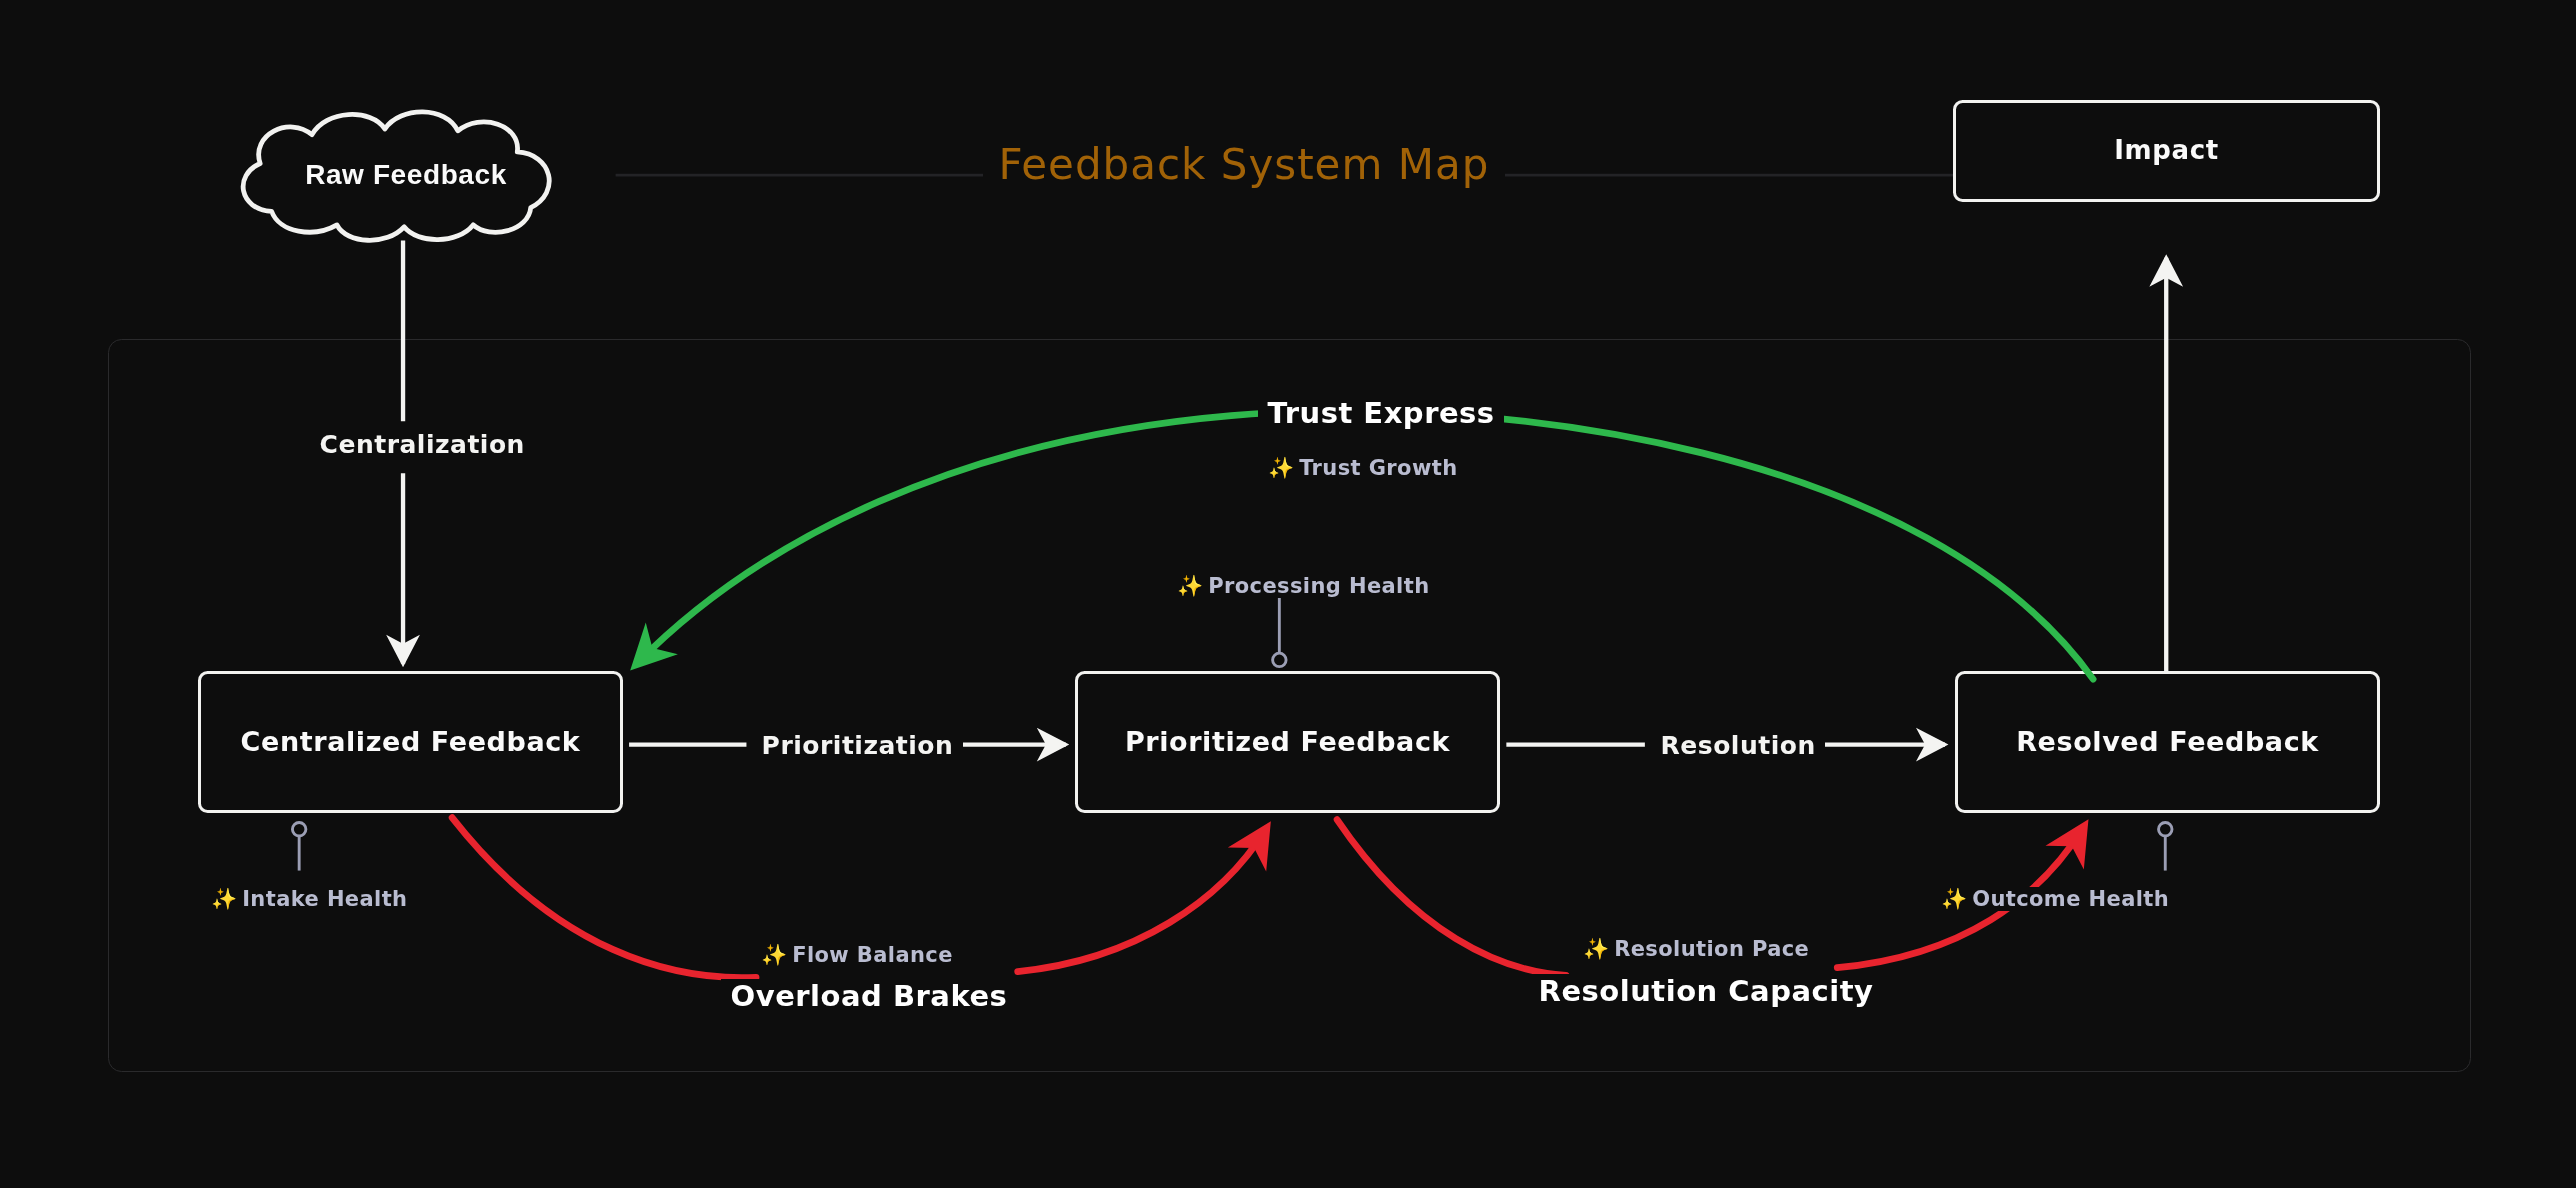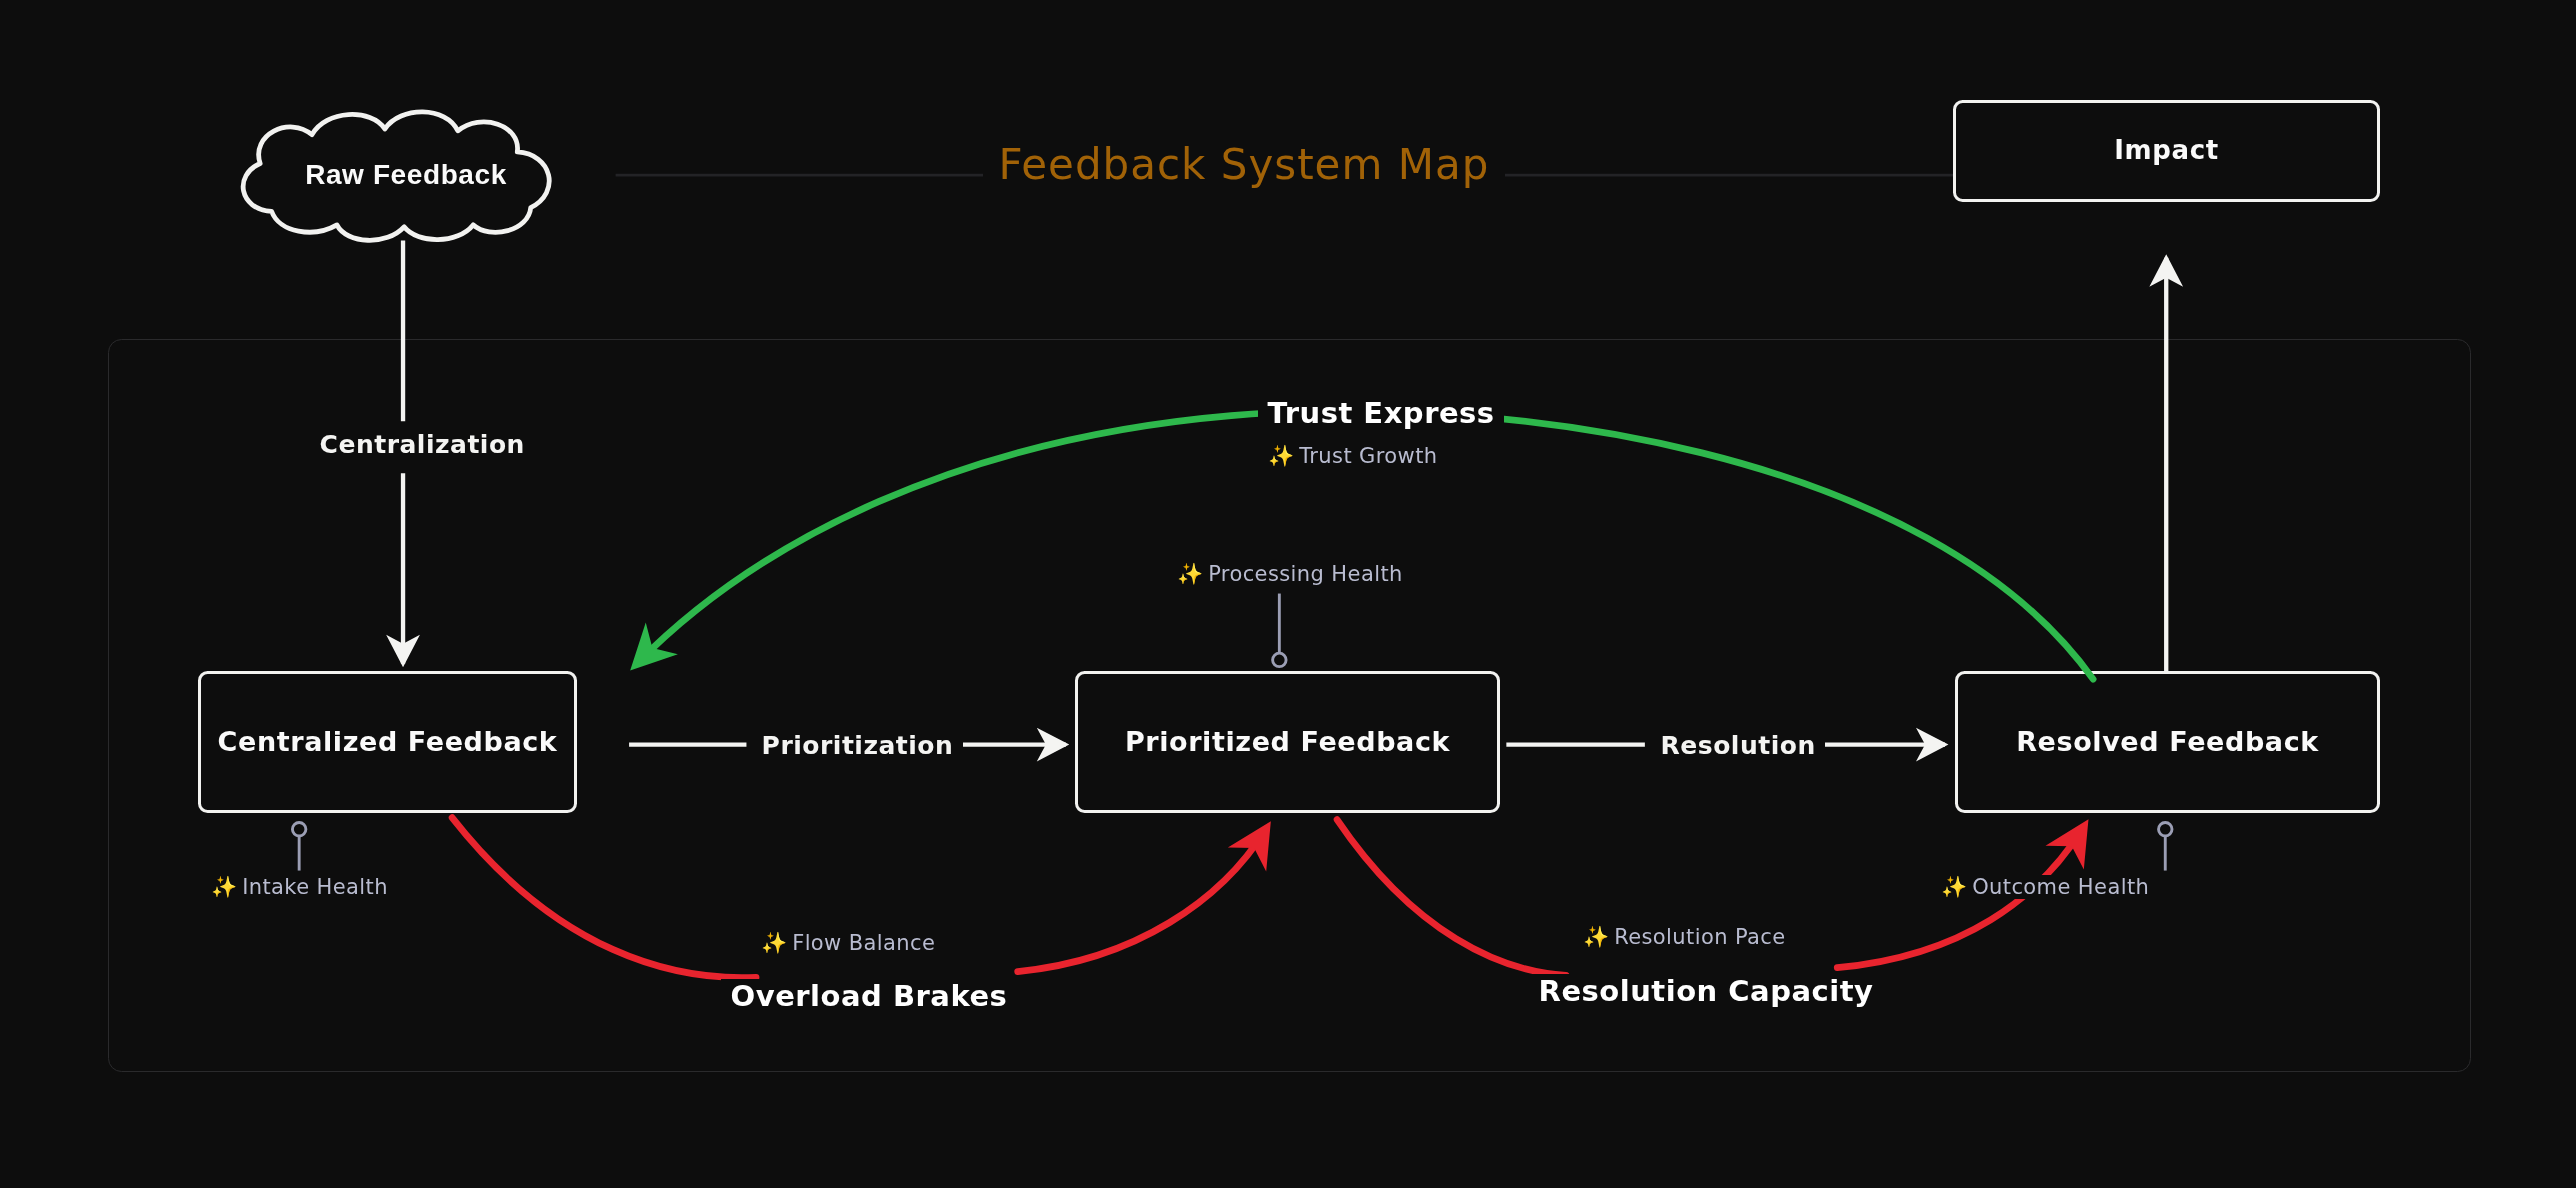--- a/index.html
+++ b/index.html
@@ -44,22 +44,22 @@
        font-family:"DejaVu Sans",sans-serif;}
   .edge-label{
     color:#f4f4f2;font-weight:bold;font-size:25px;letter-spacing:0.5px;
     background:#0d0d0d;padding:0 9.6px;
   }
   .loop-label{
     color:#ffffff;font-weight:bold;font-size:29px;letter-spacing:0.5px;
     background:#0d0d0d;padding:0 9.6px;
   }
   .metric-label{
-    color:#b9bcd0;font-weight:normal;font-size:21px;letter-spacing:0.4px;
-    background:#0d0d0d;padding:0 5.8px;
+    color:#b9bcd0;font-weight:bold;font-size:21px;letter-spacing:0.4px;
+    background:#0d0d0d;padding:0 5.8px;margin-top:12px;
   }
   .metric-label .spark{color:#f6c445;margin-right:3.8px;}
   .title{
     color:#a16207;font-weight:normal;font-size:42px;letter-spacing:1px;
     background:#0d0d0d;padding:0 15.4px;
   }
 </style>
 </head>
 <body>
 
@@ -87,21 +87,21 @@
     </svg>
     <div class="clabel">Raw Feedback</div>
   </div>
 
   <div class="node" style="left:1953px;top:100px;width:427px;height:102px;font-size:26px;">
     <div class="ntext">
       <div>Impact</div>
     </div>
   </div>
 
-  <div class="node" style="left:198px;top:671px;width:379px;height:142px;font-size:27px;">
+  <div class="node" style="left:198px;top:671px;width:425px;height:142px;font-size:27px;">
     <div class="ntext">Centralized Feedback</div>
   </div>
 
   <div class="node" style="left:1955px;top:671px;width:425px;height:142px;font-size:27px;">
     <div class="ntext">Resolved Feedback</div>
   </div>
 
   <div class="node" style="left:1075px;top:671px;width:425px;height:142px;font-size:27px;">
     <div class="ntext">Prioritized Feedback</div>
   </div>

